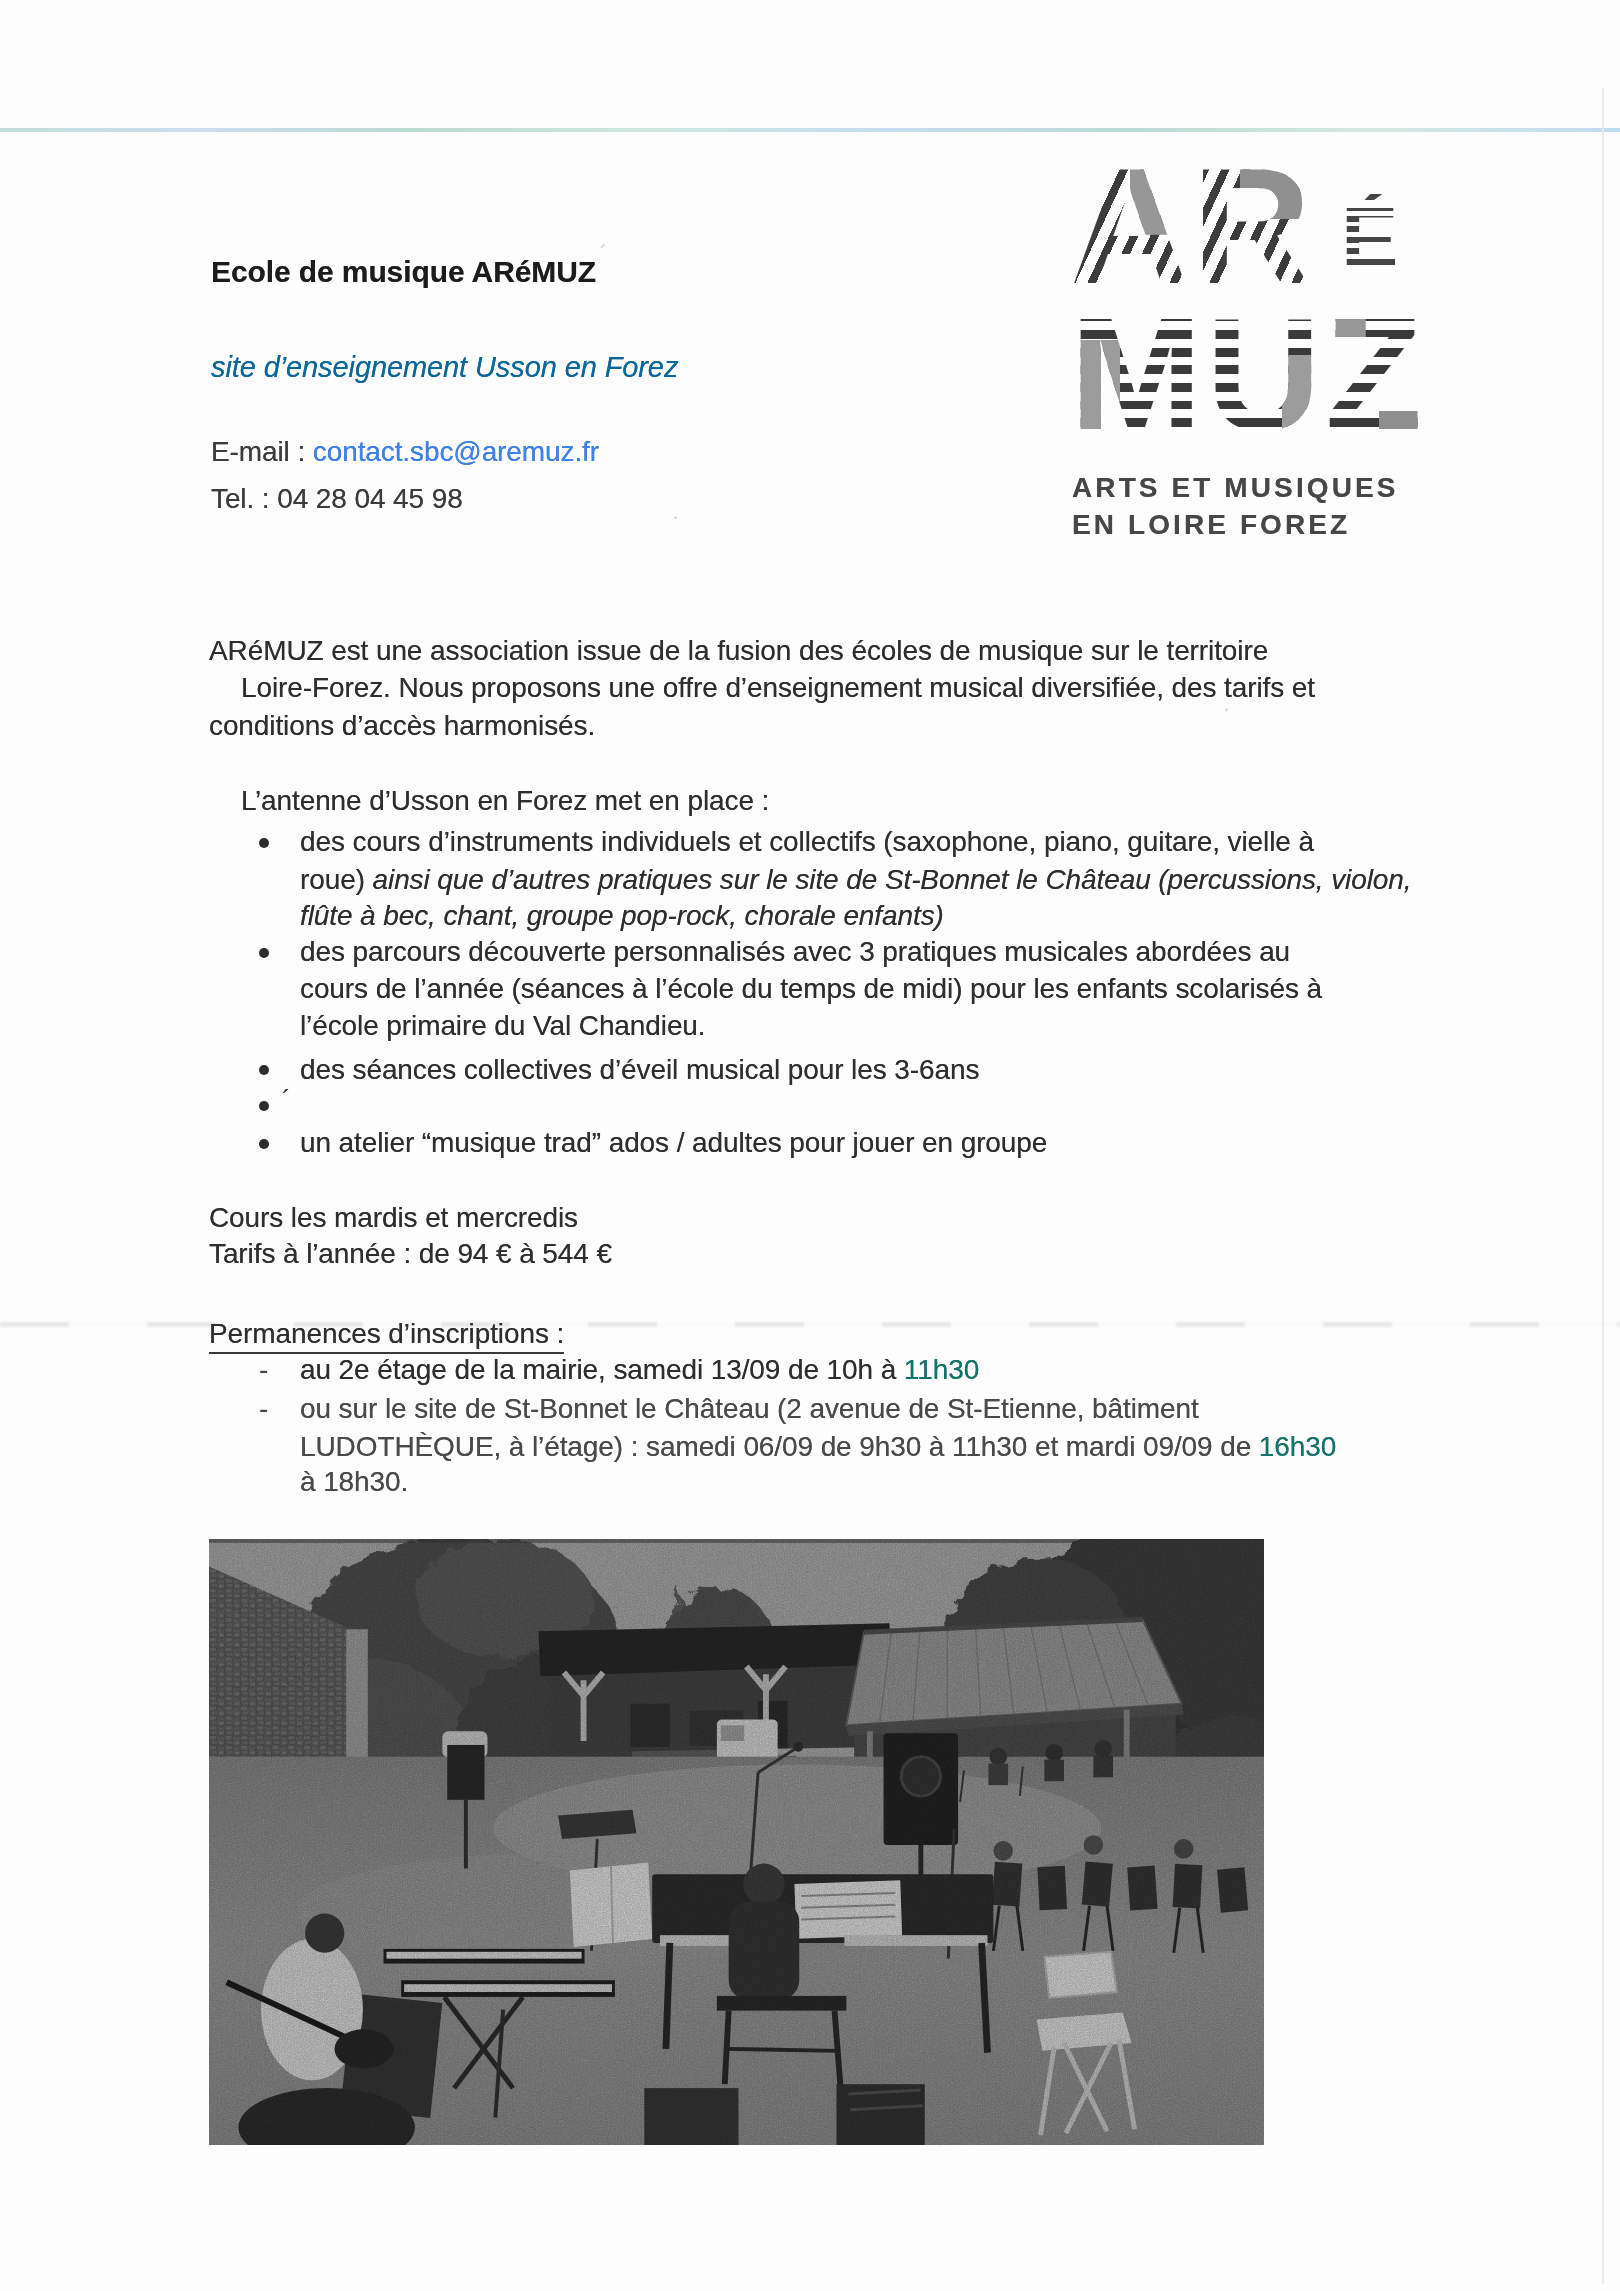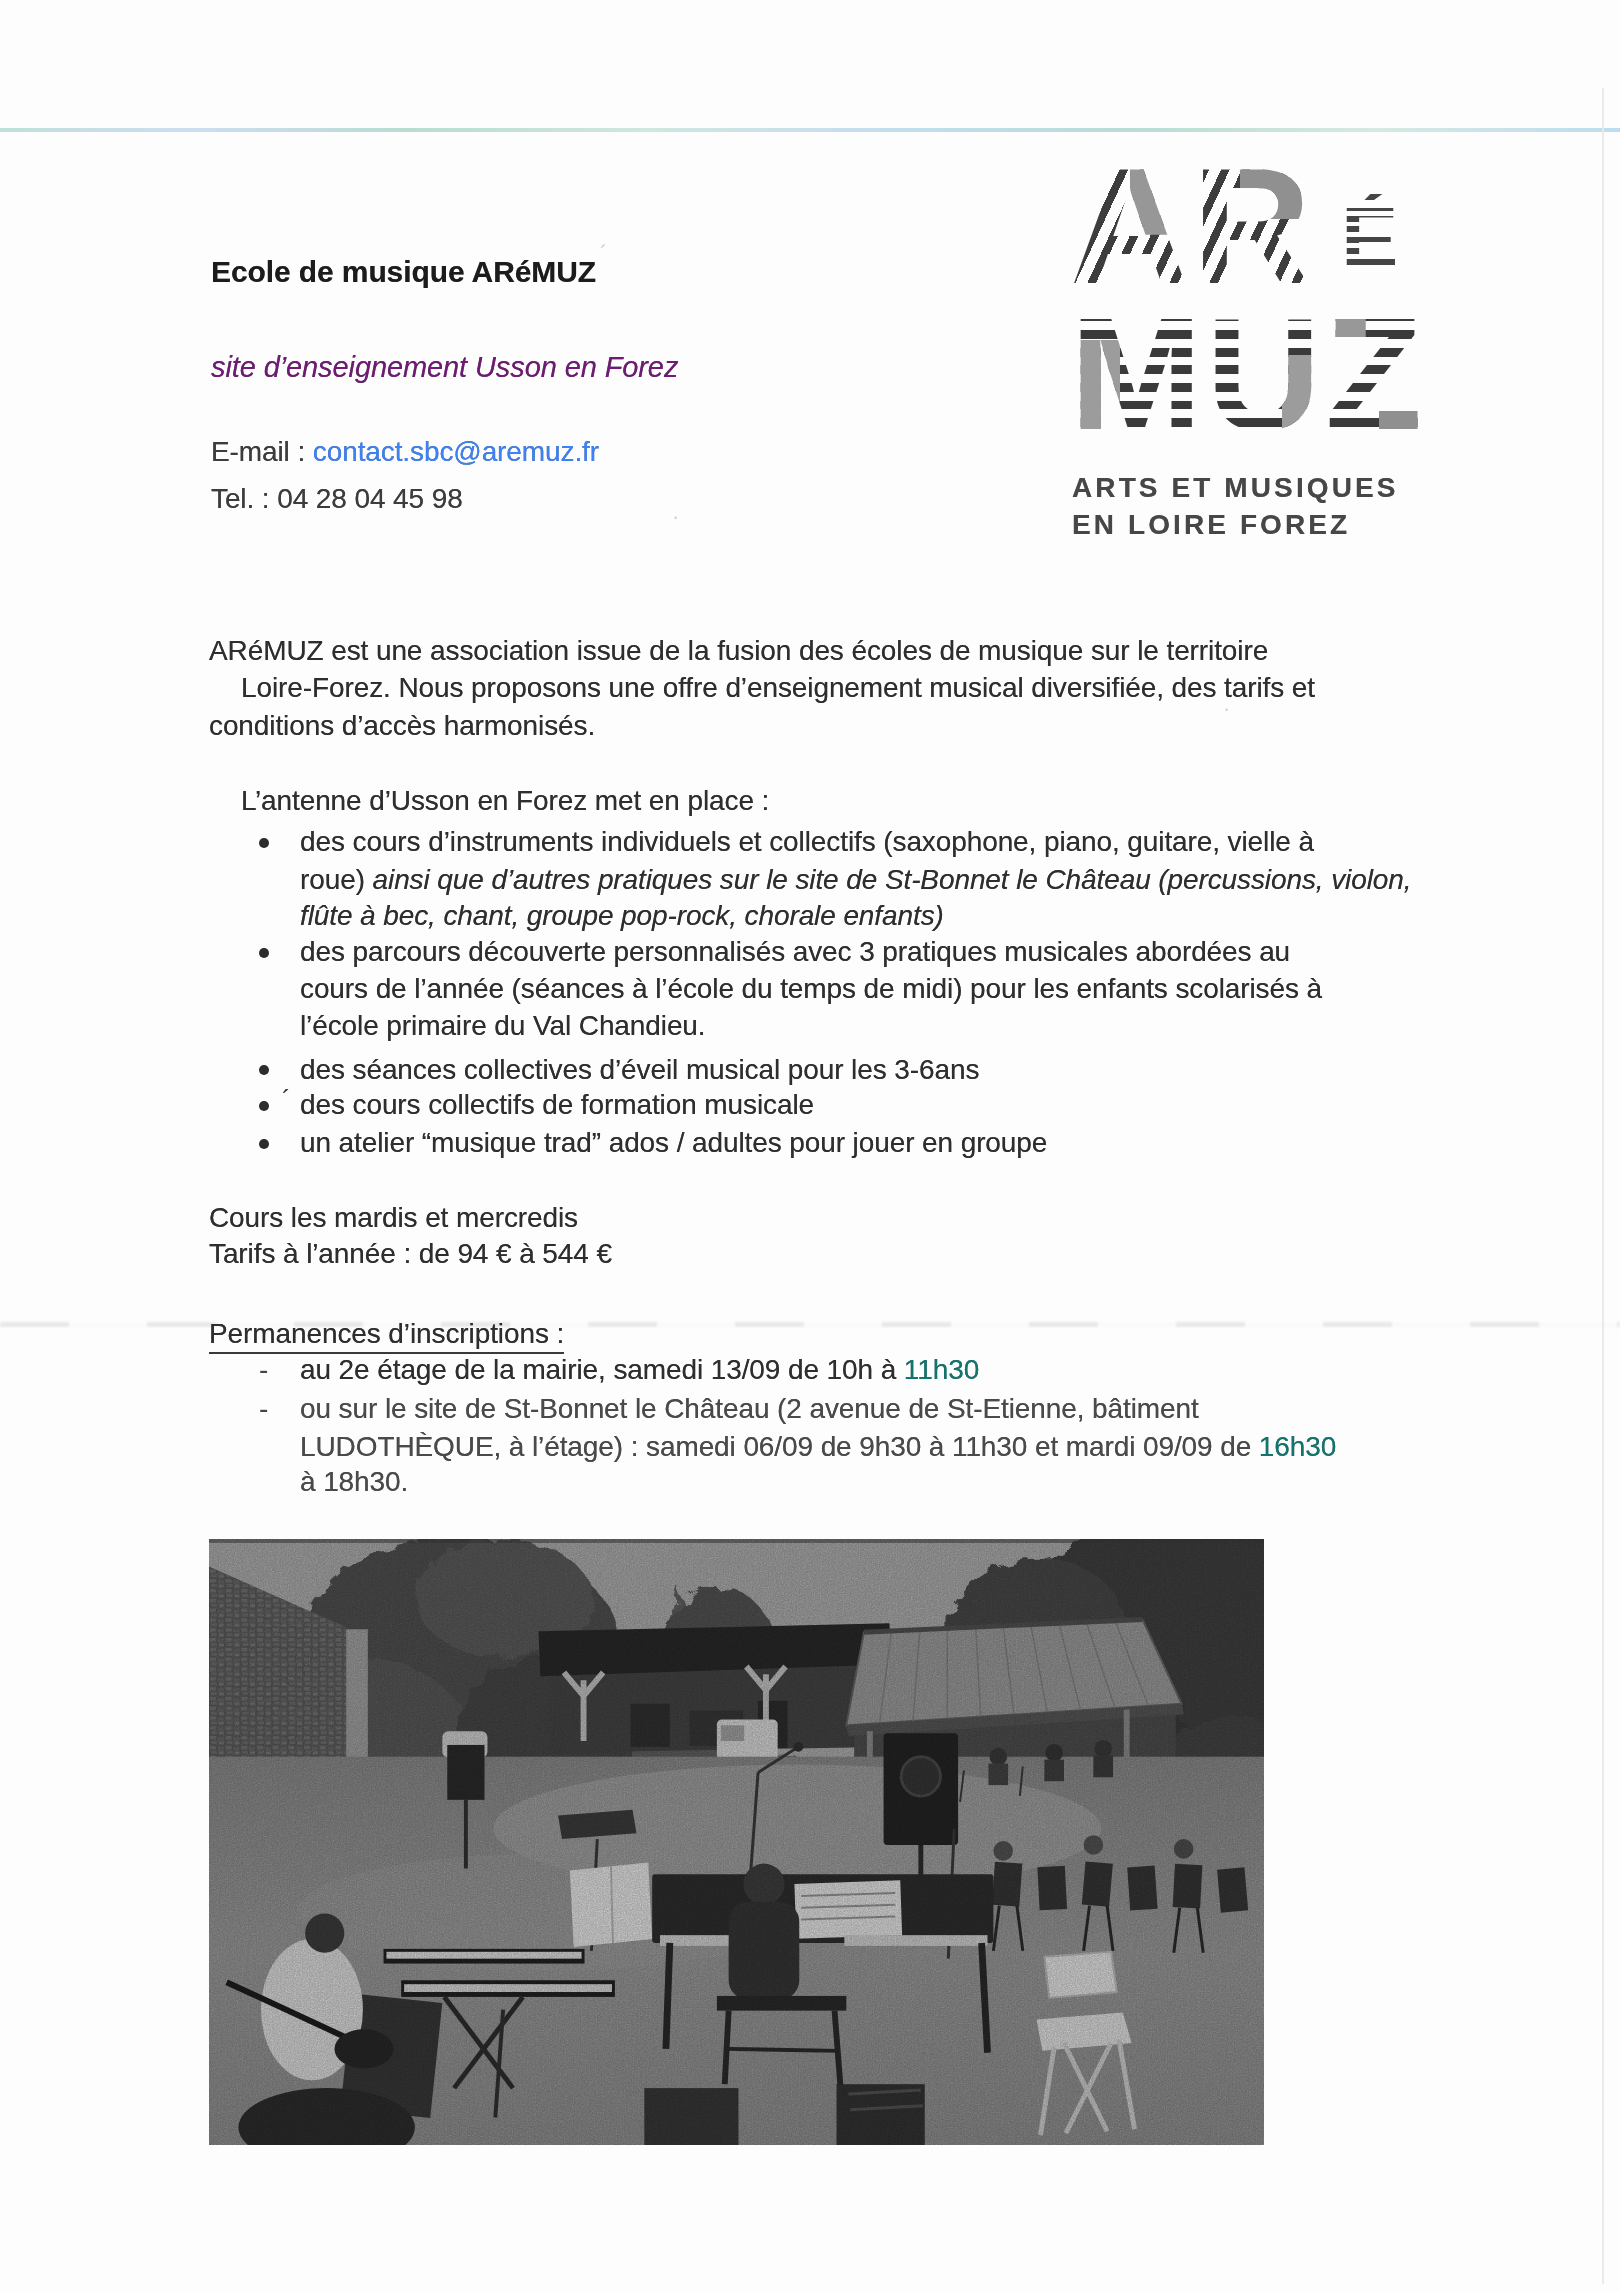--- a/index.html
+++ b/index.html
@@ -24,21 +24,21 @@
     filter:blur(1px);
   }
   .speck{position:absolute;color:#cfcfcf;font-size:21.6px;}
   
   .line{
     position:absolute;white-space:nowrap;
     font-size:28px;color:#2e2e2e;letter-spacing:-0.1px;
     text-shadow:0 0 0.5px rgba(40,40,40,.7);
   }
   .doc-title{font-weight:700;font-size:30px;color:#1c1c1c;}
-  .doc-subtitle{font-style:italic;font-size:29px;color:#701a75;}
+  .doc-subtitle{font-style:italic;font-size:29px;color:#0369a1;}
   .contact{font-size:28px;color:#3c3c3c;}
   .contact .val-gray{color:#3b82f6;}
   .it{font-style:italic;}
   .faded{color:#0f766e;}
   .lighter{color:#4a4a4a;}
   .underlined{border-bottom:2px solid #3a3a3a;padding-bottom:2.9px;}
   .bdot{position:absolute;width:9.8px;height:9.8px;border-radius:50%;background:#2c2c2c;}
   .dash-mark{position:absolute;font-size:28px;color:#444;}
   .tick-mark{position:absolute;font-size:25.5px;color:#333;}
   
@@ -121,21 +121,20 @@
   <div class="bdot" style="left:259px;top:948px;"></div>
   <div class="line" style="left:300px;top:936px;">des parcours découverte personnalisés avec 3 pratiques musicales abordées au</div>
   <div class="line" style="left:300px;top:973px;">cours de l’année (séances à l’école du temps de midi) pour les enfants scolarisés à</div>
   <div class="line" style="left:300px;top:1010px;">l’école primaire du Val Chandieu.</div>
 
   <div class="bdot" style="left:259px;top:1065px;"></div>
   <div class="line" style="left:300px;top:1054px;">des séances collectives d’éveil musical pour les 3-6ans</div>
 
   <div class="bdot" style="left:259px;top:1101px;"></div>
   <div class="tick-mark" style="left:282px;top:1085px;">´</div>
-  <div class="line" style="left:300px;top:1089px;">des cours collectifs de formation musicale</div>
 
   <div class="bdot" style="left:259px;top:1139px;"></div>
   <div class="line" style="left:300px;top:1127px;">un atelier “musique trad” ados / adultes pour jouer en groupe</div>
 
   <div class="line" style="left:209px;top:1202px;">Cours les mardis et mercredis</div>
   <div class="line" style="left:209px;top:1238px;">Tarifs à l’année : de 94 € à 544 €</div>
 
   <div class="line" style="left:209px;top:1318px;">
     <span class="underlined">Permanences d’inscriptions :</span>
   </div>

